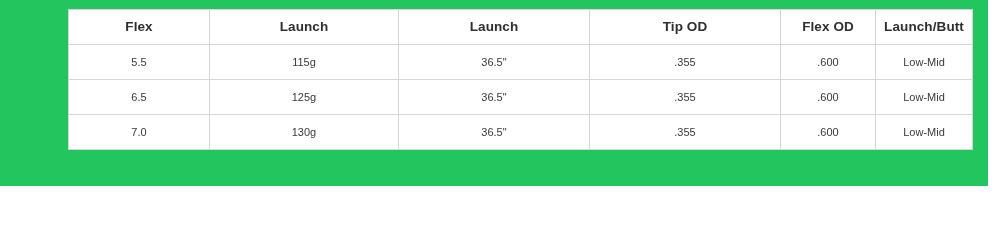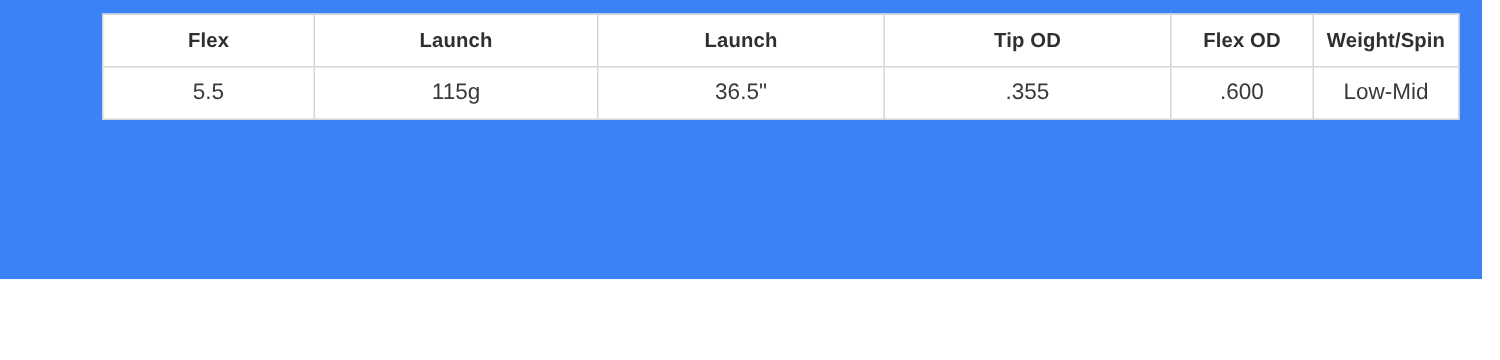--- a/index.html
+++ b/index.html
@@ -9,21 +9,21 @@
     width: 1000px;
     height: 186px;
     background: #ffffff;
     font-family: "Liberation Sans", sans-serif;
     -webkit-font-smoothing: antialiased;
   }
   #page {
     position: relative;
     width: 988px;
     height: 186px;
-    background: #3b82f6;
+    background: #22c55e;
     overflow: hidden;
   }
   #spec-table-wrap {
     position: absolute;
     left: 68px;
     top: 9px;
     width: 904px;
   }
   table.spec-table {
     width: 904px;
@@ -42,21 +42,21 @@
     white-space: nowrap;
     overflow: hidden;
   }
   table.spec-table th {
     font-size: 13.5px;
     font-weight: bold;
     color: #2f2f2f;
     letter-spacing: 0.1px;
   }
   table.spec-table td {
-    font-size: 15px;
+    font-size: 11px;
     font-weight: normal;
     color: #3a3a3a;
   }
   
   col.c-flex   { width: 141px; }
   col.c-weight { width: 189px; }
   col.c-length { width: 191px; }
   col.c-tipod  { width: 191px; }
   col.c-buttod { width: 95px;  }
   col.c-launch { width: 97px;  }
@@ -75,28 +75,44 @@
         <col class="c-buttod">
         <col class="c-launch">
       </colgroup>
       <thead>
         <tr>
           <th>Flex</th>
           <th>Launch</th>
           <th>Launch</th>
           <th>Tip OD</th>
           <th>Flex OD</th>
-          <th>Weight/Spin</th>
+          <th>Launch/Butt</th>
         </tr>
       </thead>
       <tbody>
         <tr>
           <td>5.5</td>
           <td>115g</td>
           <td>36.5"</td>
           <td>.355</td>
           <td>.600</td>
           <td>Low-Mid</td>
         </tr>
+        <tr>
+          <td>6.5</td>
+          <td>125g</td>
+          <td>36.5"</td>
+          <td>.355</td>
+          <td>.600</td>
+          <td>Low-Mid</td>
+        </tr>
+        <tr>
+          <td>7.0</td>
+          <td>130g</td>
+          <td>36.5"</td>
+          <td>.355</td>
+          <td>.600</td>
+          <td>Low-Mid</td>
+        </tr>
       </tbody>
     </table>
   </div>
 </div>
 
 </body></html>

